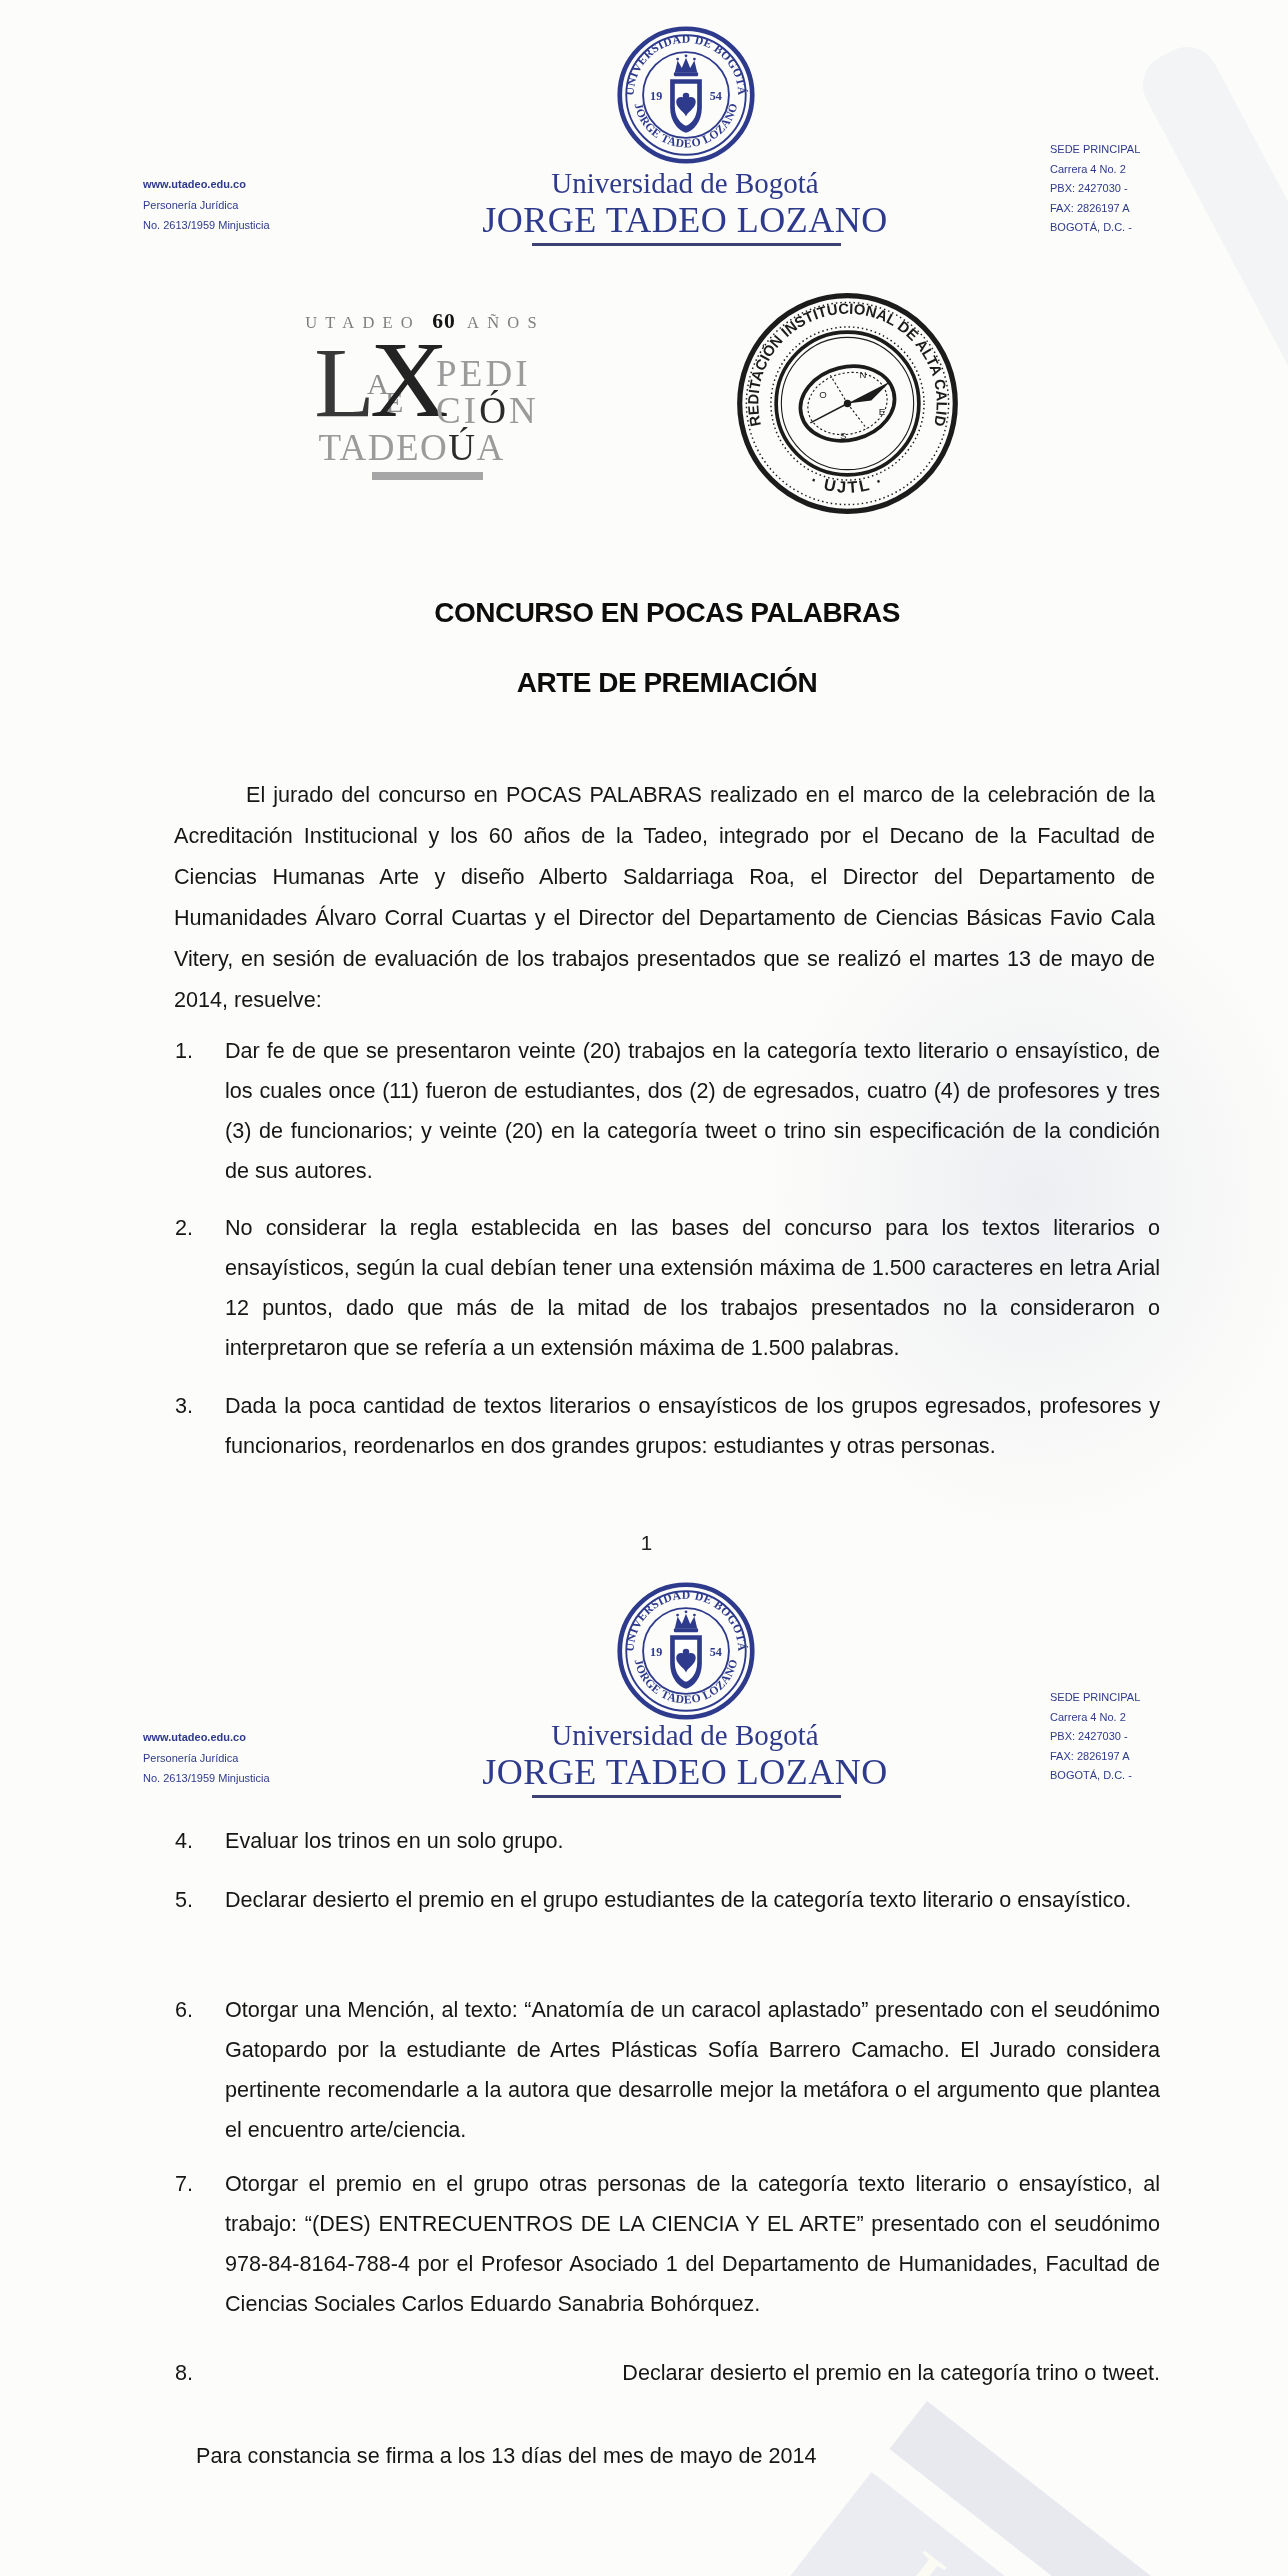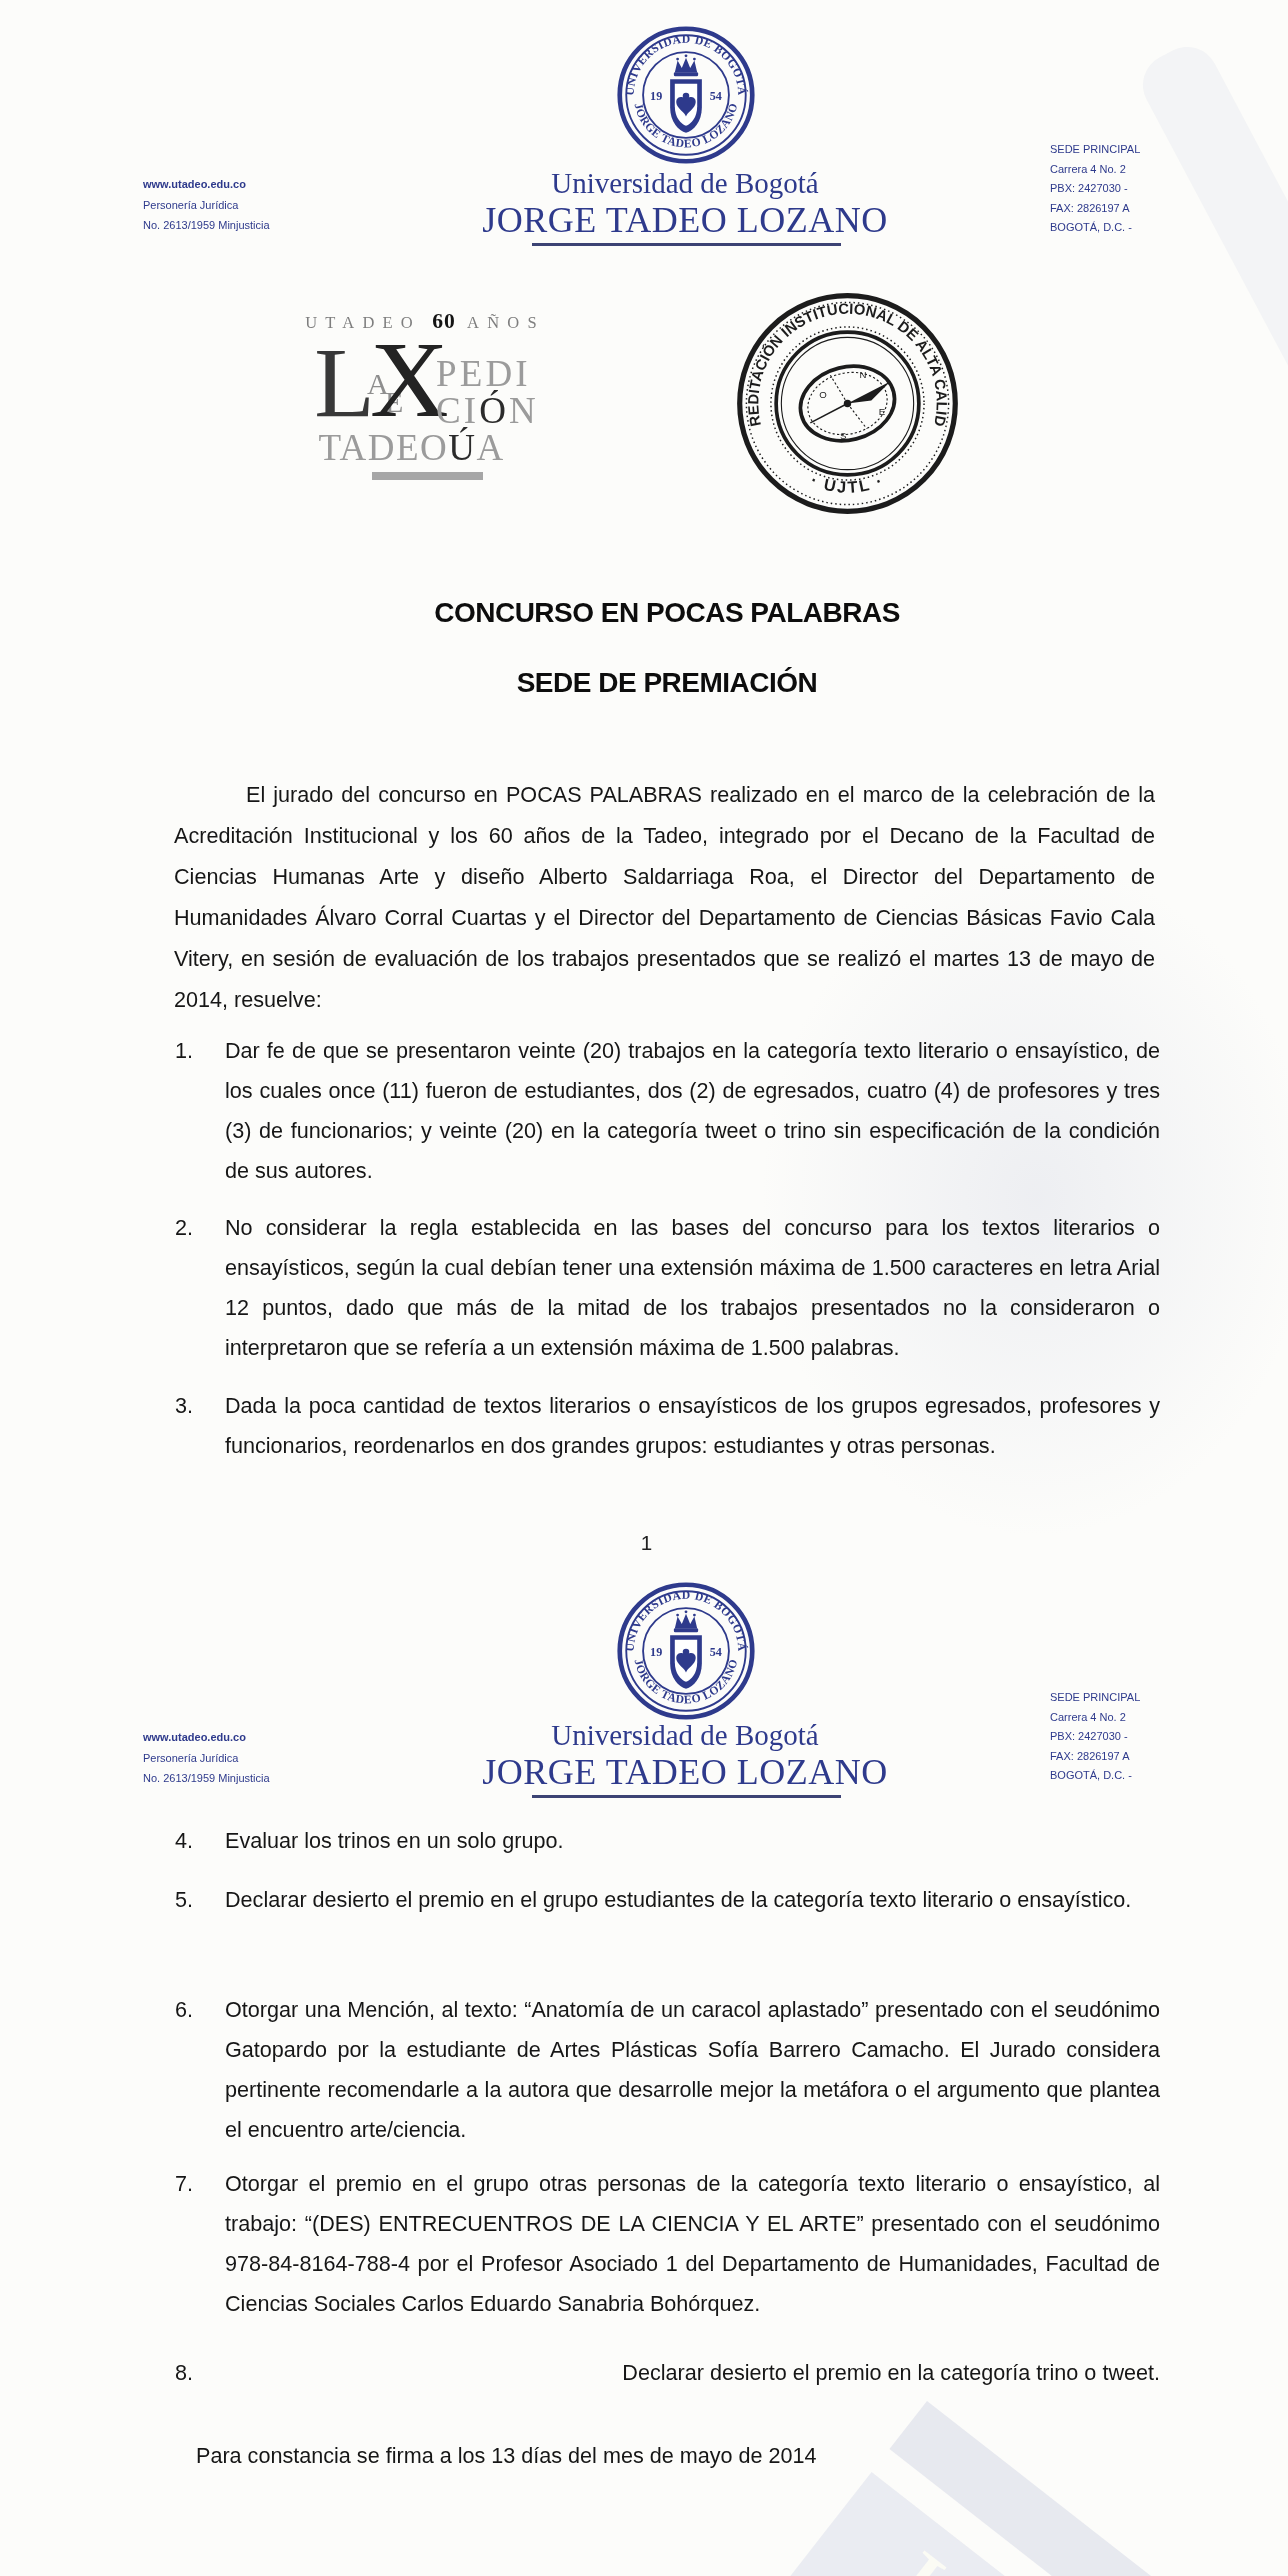--- a/index.html
+++ b/index.html
@@ -164,21 +164,21 @@
       <line x1="150" y1="150" x2="176" y2="184" stroke="#1c1c1c" stroke-width="1.5" stroke-dasharray="3,3"></line>
       <circle cx="150" cy="150" r="5" fill="#1c1c1c"></circle>
       <text x="166" y="116" font-size="13" fill="#1c1c1c">N</text>
       <text x="112" y="142" font-size="13" fill="#1c1c1c">O</text>
       <text x="140" y="198" font-size="13" fill="#1c1c1c">S</text>
       <text x="192" y="166" font-size="13" fill="#1c1c1c">E</text>
     </g>
   </svg>
 
   <div class="abs title" style="top:597px">CONCURSO EN POCAS PALABRAS</div>
-  <div class="abs title" style="top:667px">SEDE DE PREMIACIÓN</div>
+  <div class="abs title" style="top:667px">ARTE DE PREMIACIÓN</div>
 
   <div class="abs intro" style="top:774px">El jurado del concurso en POCAS PALABRAS realizado en el marco de la celebración de la Acreditación Institucional y los 60 años de la Tadeo, integrado por el Decano de la Facultad de Ciencias Humanas Arte y diseño Alberto Saldarriaga Roa, el Director del Departamento de Humanidades Álvaro Corral Cuartas y el Director del Departamento de Ciencias Básicas Favio Cala Vitery, en sesión de evaluación de los trabajos presentados que se realizó el martes 13 de mayo de 2014, resuelve:</div>
 
   <div class="abs item" style="top:1031px">
     <span class="num">1.</span>
     <div class="itxt">Dar fe de que se presentaron veinte (20) trabajos en la categoría texto literario o ensayístico, de los cuales once (11) fueron de estudiantes, dos (2) de egresados, cuatro (4) de profesores y tres (3) de funcionarios; y veinte (20) en la categoría tweet o trino sin especificación de la condición de sus autores.</div>
   </div>
   <div class="abs item" style="top:1208px">
     <span class="num">2.</span>
     <div class="itxt">No considerar la regla establecida en las bases del concurso para los textos literarios o ensayísticos, según la cual debían tener una extensión máxima de 1.500 caracteres en letra Arial 12 puntos, dado que más de la mitad de los trabajos presentados no la consideraron o interpretaron que se refería a un extensión máxima de 1.500 palabras.</div>

